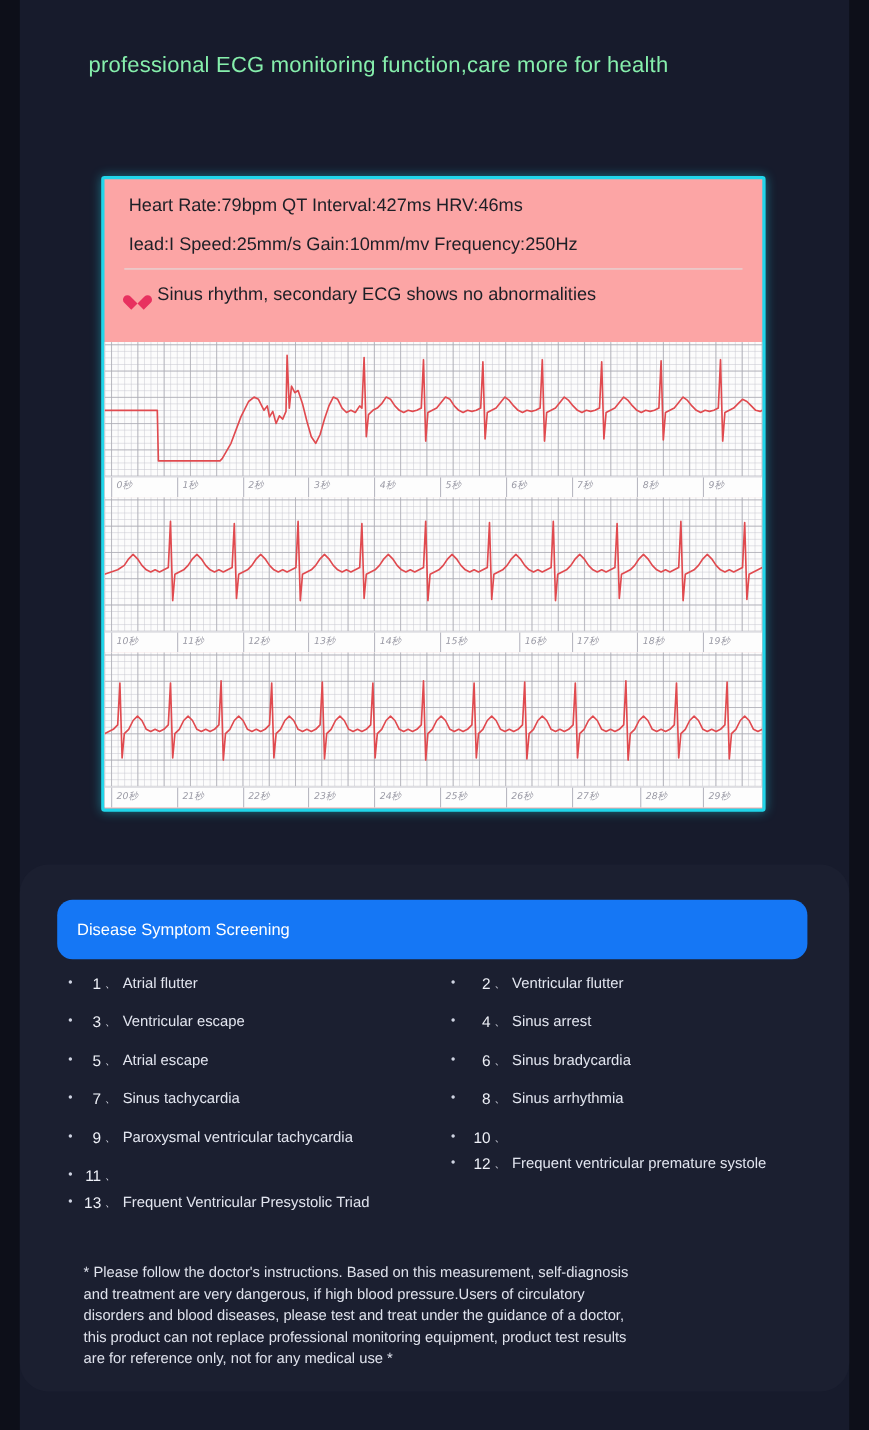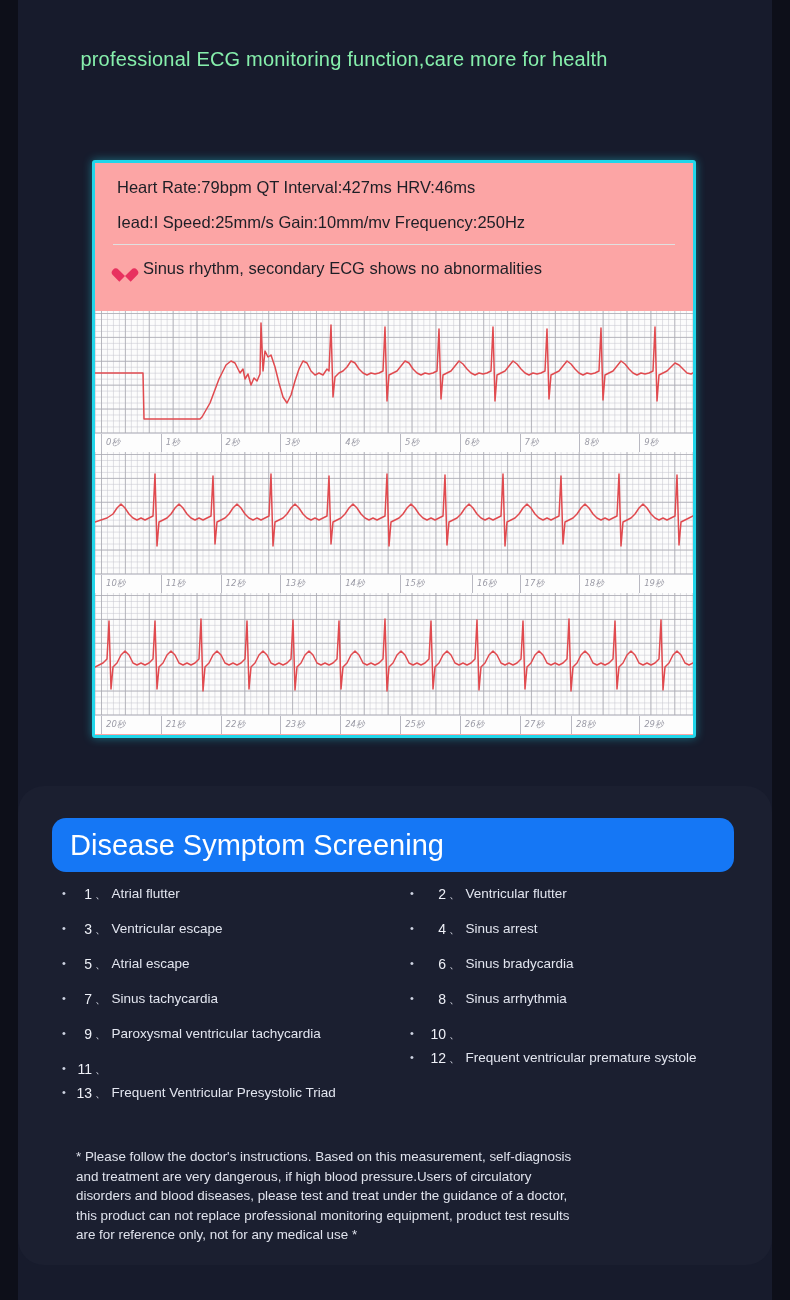--- a/index.html
+++ b/index.html
@@ -174,21 +174,21 @@
     position: absolute;
     left: 34px; top: 32px;
     width: 682px; height: 54px;
     background: #1577f5;
     border-radius: 14px;
     display: flex;
     align-items: center;
   }
   .screening-banner-title {
     color: #ffffff;
-    font-size: 29px;
+    font-size: 15px;
     padding-left: 18px;
     font-weight: 400;
   }
 
   
   .symptom-grid {
     position: absolute;
     left: 0; top: 100px;
     width: 754px;
     height: 252px;
@@ -319,21 +319,21 @@
       </svg>
       <div class="ecg-axis">
           <div class="ecg-tick" style="left: 6px;">20秒</div>
           <div class="ecg-tick" style="left: 65.8px;">21秒</div>
           <div class="ecg-tick" style="left: 125.6px;">22秒</div>
           <div class="ecg-tick" style="left: 185.4px;">23秒</div>
           <div class="ecg-tick" style="left: 245.2px;">24秒</div>
           <div class="ecg-tick" style="left: 305px;">25秒</div>
           <div class="ecg-tick" style="left: 364.8px;">26秒</div>
           <div class="ecg-tick" style="left: 424.6px;">27秒</div>
-          <div class="ecg-tick" style="left: 476px;">28秒</div>
+          <div class="ecg-tick" style="left: 487px;">28秒</div>
           <div class="ecg-tick" style="left: 544.2px;">29秒</div>
         </div>
     </div>
 
   </div>
 </div>
 
 <div class="bottom-panel">
   <div class="screening-banner">
     <span class="screening-banner-title">Disease Symptom Screening</span>

